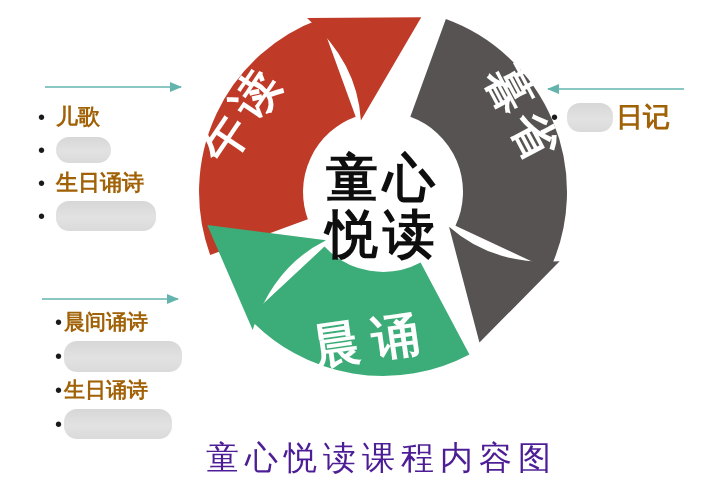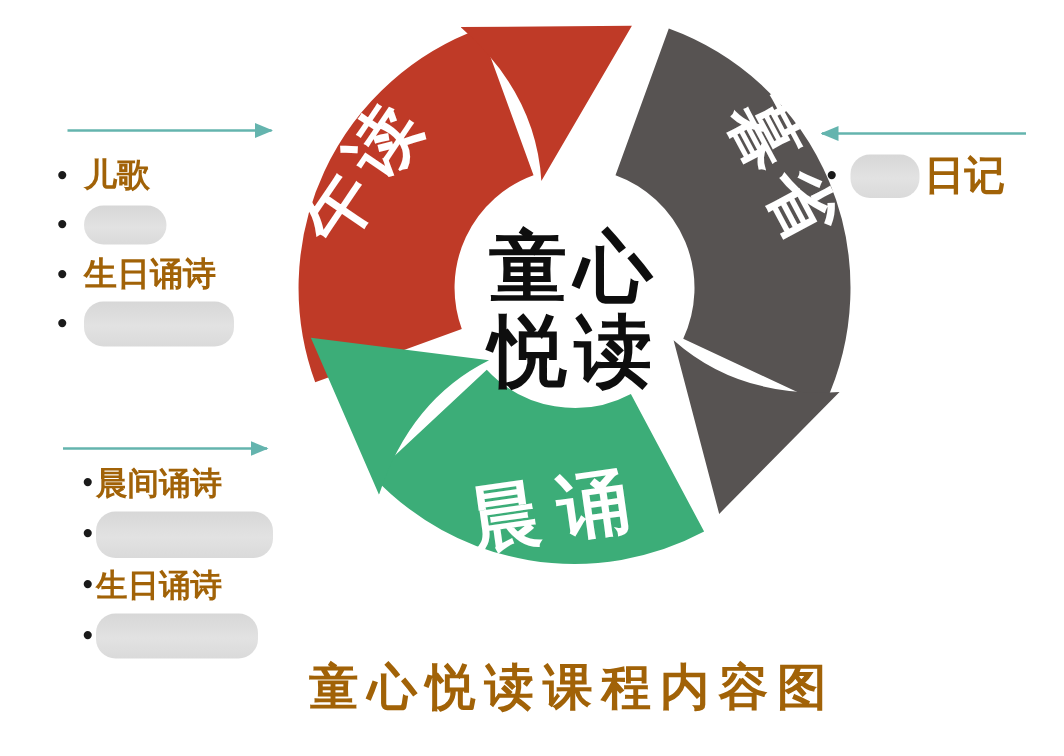--- a/index.html
+++ b/index.html
@@ -47,24 +47,24 @@
   #list-morning .list-row{height:34px;}
   #list-morning .bullet{width:9px;}
   #list-morning .item-text{font-size:21px;}
   #list-evening{left:551px;top:101px;}
   #list-evening .list-row{height:32px;}
   #list-evening .bullet{width:16px;}
   #list-evening .item-text{font-size:27px;margin-left:3px;}
   #caption{
     position:absolute;left:206px;top:436px;
     font-family:"Liberation Serif", serif;
-    font-weight:bold;
+    font-weight:normal;
     font-size:33px;
     letter-spacing:6px;
-    color:#a16207;
+    color:#4c1d95;
     white-space:nowrap;
   }
 </style>
 </head>
 <body>
 
 <svg width="709" height="504" viewBox="0 0 709 504">
   <defs>
     <marker id="headRed" viewBox="0 0 10 10" refX="1" refY="5" markerWidth="1.15" markerHeight="1.15" orient="auto">
       <path d="M0,0.2 L9,3.4 L1.3,9.8 Q2.7,5.1 0,0.2 Z" fill="#bf3a27"></path>

